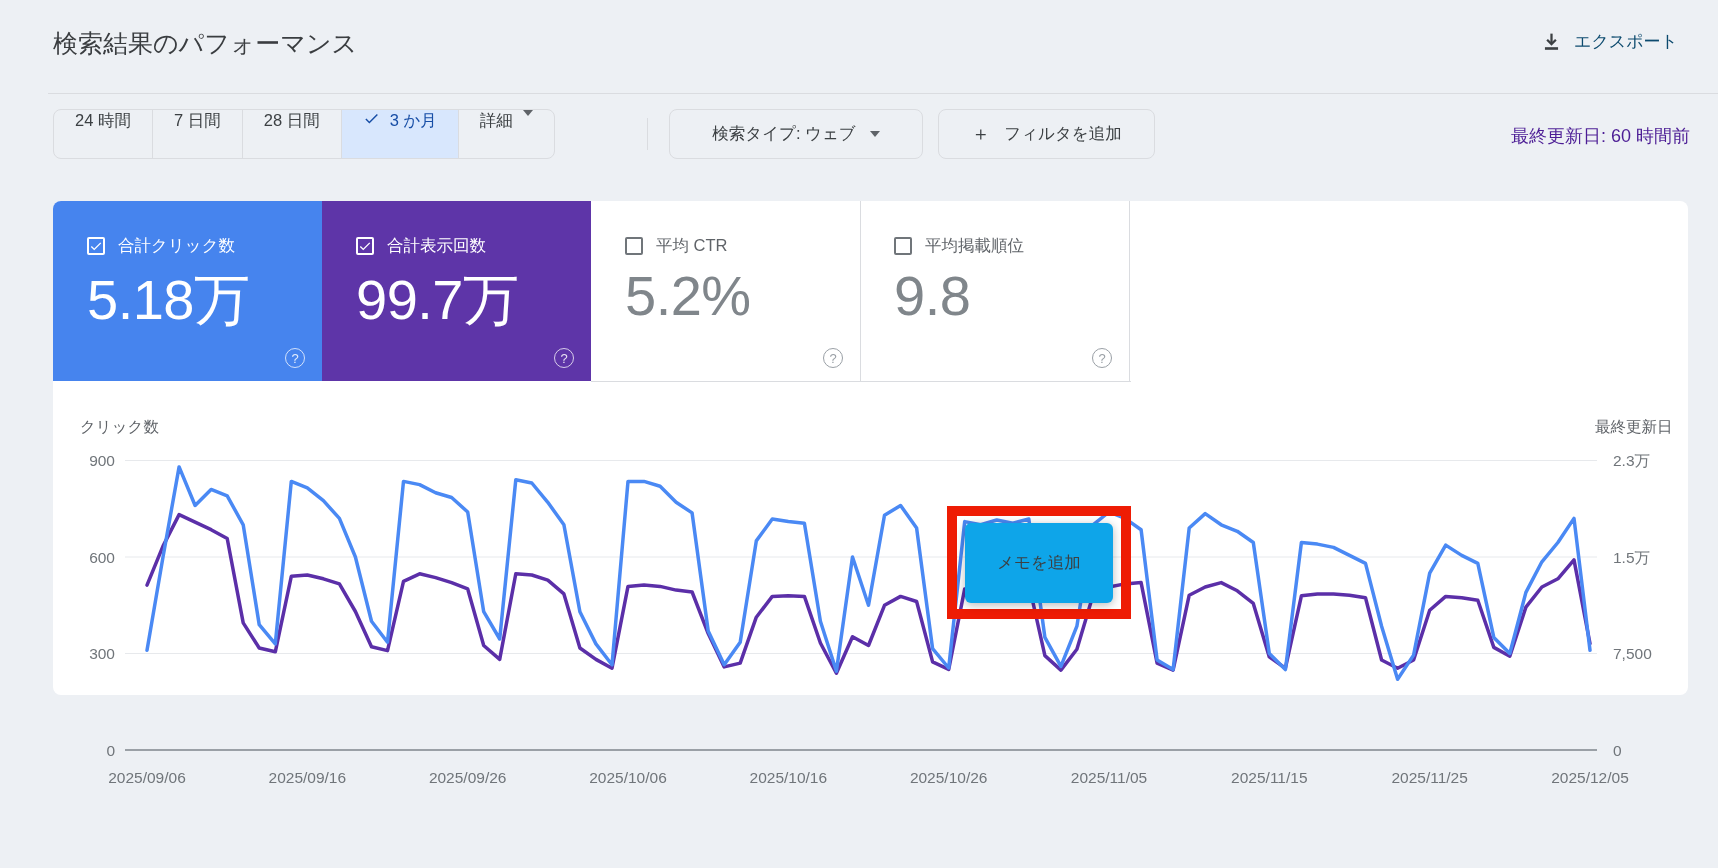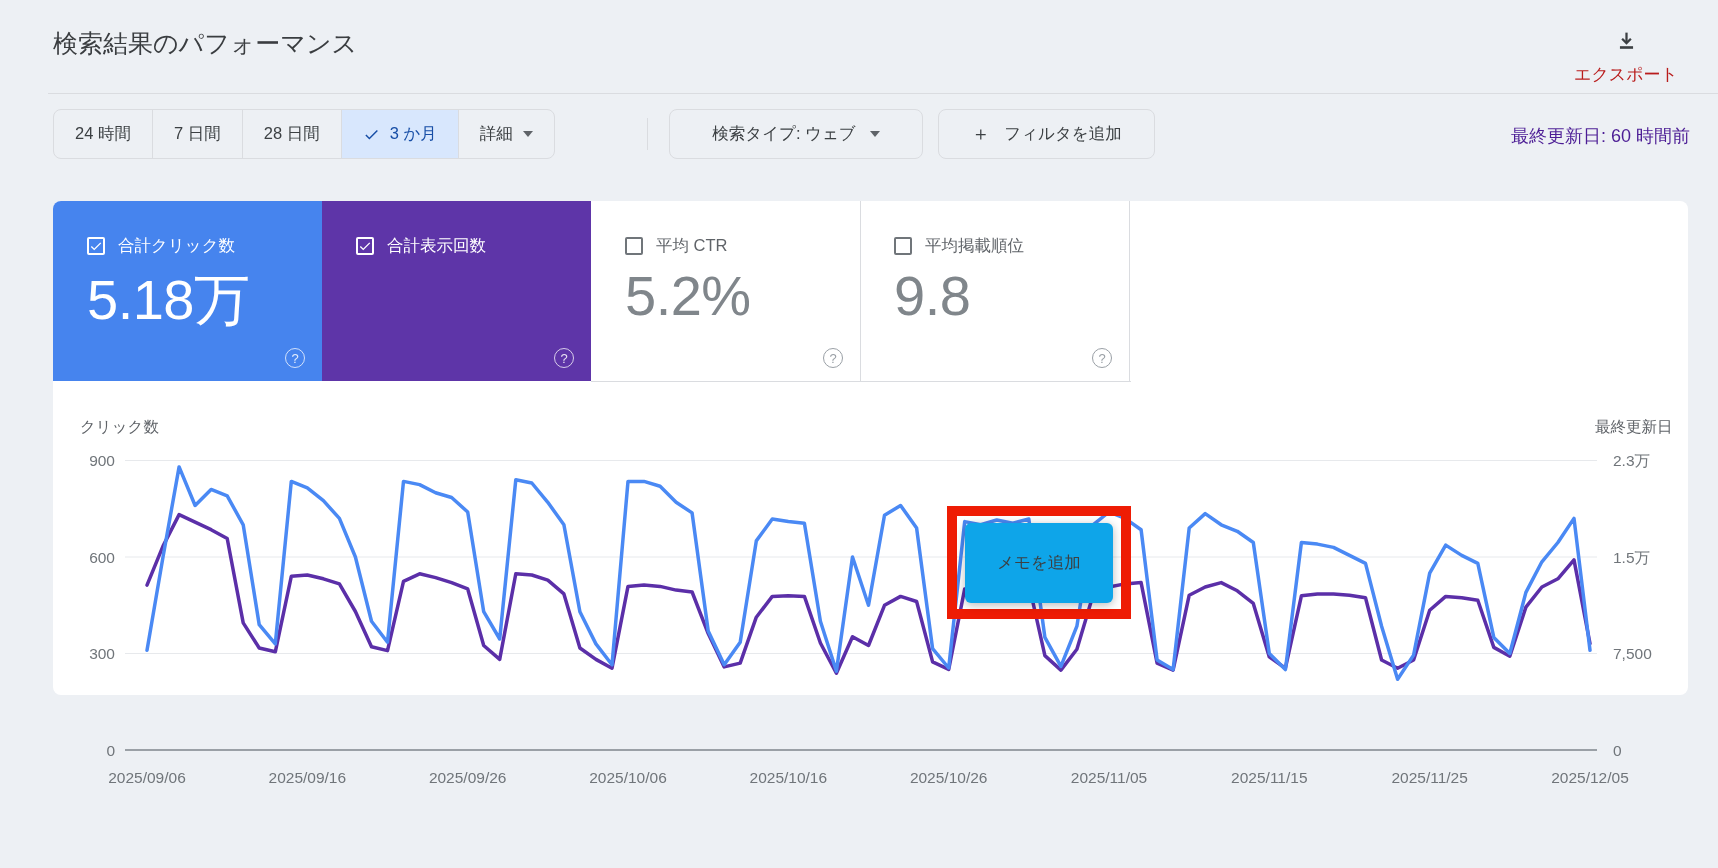--- a/index.html
+++ b/index.html
@@ -11,34 +11,34 @@
     color: #3c4043;
     overflow: hidden;
   }
   .page-title {
     position: absolute; left: 53px; top: 27px;
     font-size: 25px; font-weight: 400; color: #3a3d40; font-family: Liberation Mono, monospace;
   }
   .export-btn {
     position: absolute; right: 40px; top: 30px;
     display: flex; align-items: center; gap: 12px;
-    font-size: 17px; color: #b91c1c; cursor: pointer; flex-direction: column;
+    font-size: 17px; color: #0c4a6e; cursor: pointer;
   }
   .header-divider {
     position: absolute; left: 48px; right: 0; top: 93px;
     height: 1px; background: #dadce0;
   }
   
   .range-group {
     position: absolute; left: 53px; top: 109px; height: 50px;
     display: flex; border: 1px solid #dadce0; border-radius: 8px;
     overflow: hidden; background: transparent;
   }
   .range-btn {
-    display: flex; align-items: center; gap: 10px;
+    display: flex; gap: 10px;
     padding: 0 21px; font-size: 16.5px; color: #3c4043;
     border-right: 1px solid #dadce0; cursor: pointer; white-space: nowrap;
   }
   .range-btn:last-child { border-right: none; }
   .range-btn.selected { background: #d8e7fd; color: #174ea6; }
   .toolbar-sep {
     position: absolute; left: 647px; top: 118px; width: 1px; height: 32px;
     background: #dadce0;
   }
   .pill-btn {
@@ -192,20 +192,21 @@
 
   <div class="metric-card c1">
     <div class="card-head">
       <span class="cb checked">
         <svg width="14" height="14" viewBox="0 0 24 24" fill="#ffffff">
             <path d="M9 16.2L4.8 12l-1.6 1.6L9 19.4 21 7.4 19.4 5.8z"></path>
           </svg>
       </span>
       <span>合計表示回数</span>
     </div>
+    <div class="card-value">99.7万</div>
     <div class="help-badge">?</div>
   </div>
 
   <div class="metric-card c2">
     <div class="card-head">
       <span class="cb unchecked"></span>
       <span>平均 CTR</span>
     </div>
     <div class="card-value">5.2%</div>
     <div class="help-badge">?</div>

